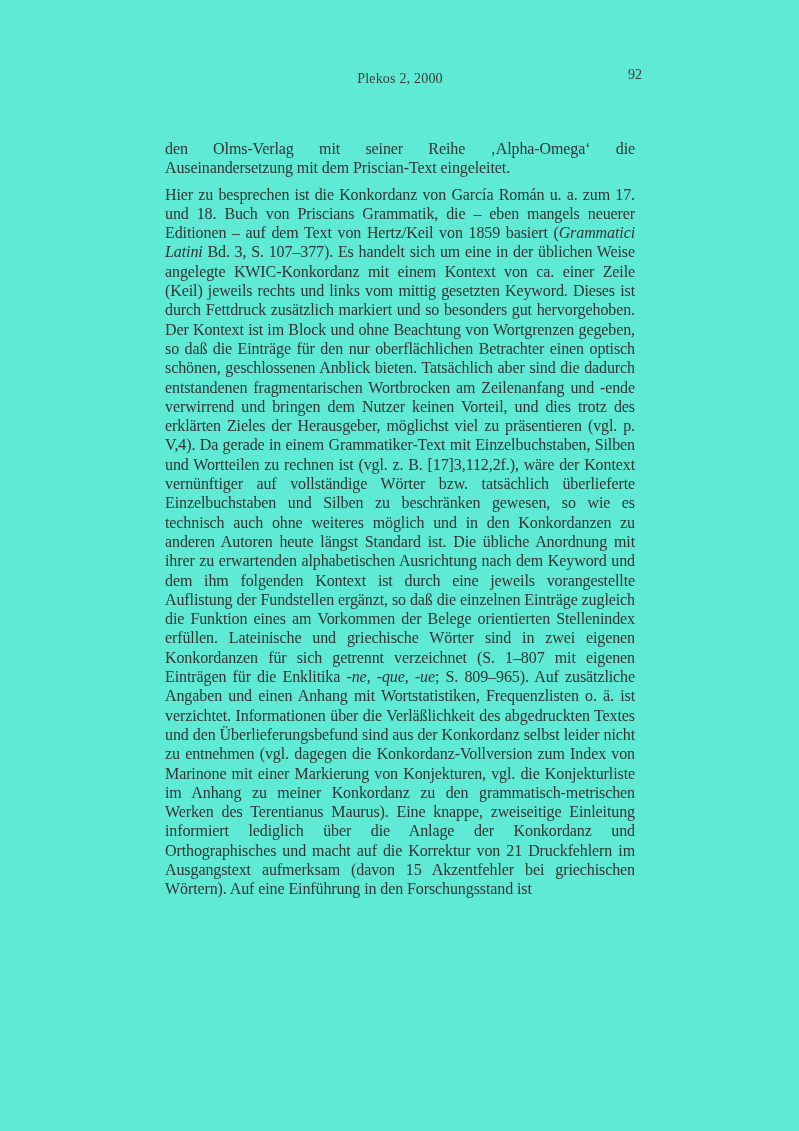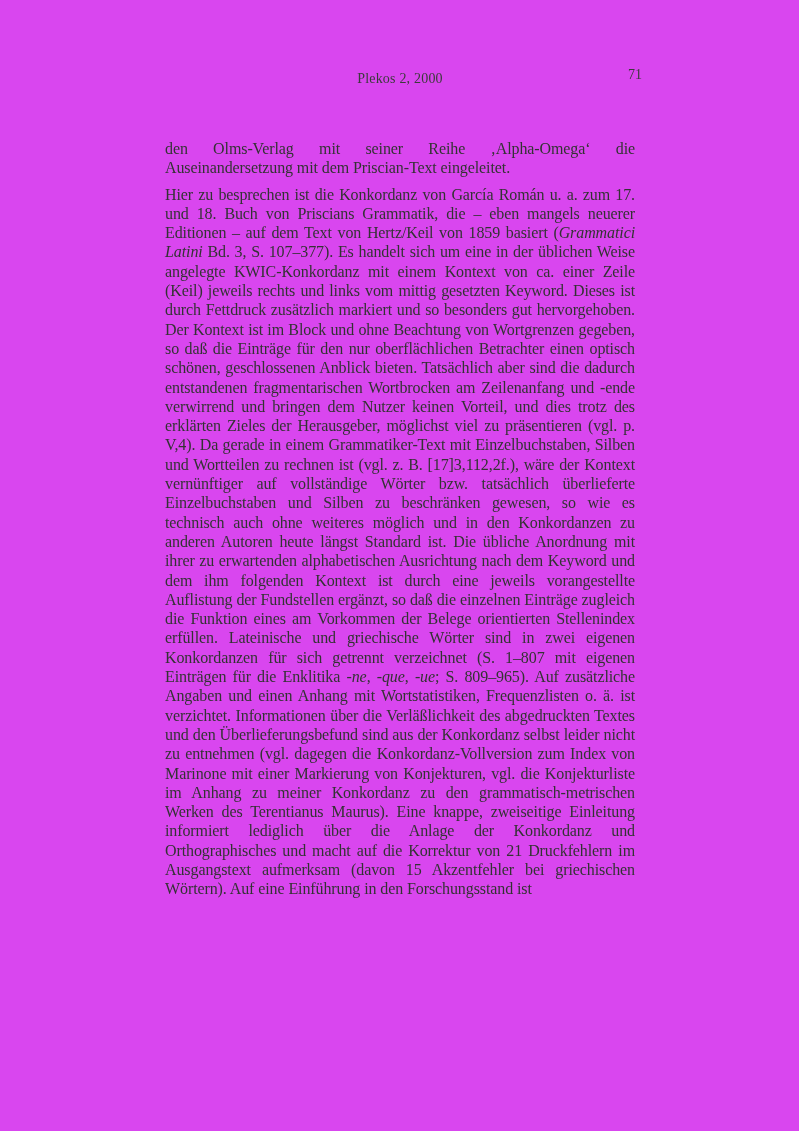--- a/index.html
+++ b/index.html
@@ -4,21 +4,21 @@
 <style>
   html, body {
     margin: 0;
     padding: 0;
     background: #ffffff;
   }
   .page {
     position: relative;
     width: 799px;
     height: 1131px;
-    background: #d946ef;
+    background: #5eead4;
     font-family: "Liberation Serif", "DejaVu Serif", serif;
     color: #343434;
     overflow: hidden;
   }
   .page-header {
     position: absolute;
     top: 71px;
     left: 165px;
     width: 470px;
     height: 20px;
@@ -54,21 +54,21 @@
   .para i {
   }
 </style>
 </head>
 <body>
 
 <div class="page">
 
   <header class="page-header">
     <span class="journal-title">Plekos 2, 2000</span>
-    <span class="page-number">71</span>
+    <span class="page-number">92</span>
   </header>
 
   <main class="page-body">
     <p class="para">den Olms-Verlag mit seiner Reihe ‚Alpha-Omega‘ die Auseinandersetzung mit dem Priscian-Text eingeleitet.</p>
 
     <p class="para"><span>Hier zu besprechen ist die Konkordanz von García Román u. a. zum 17. und 18. Buch von Priscians Grammatik, die – eben mangels neuerer Editionen – auf dem Text von Hertz/Keil von 1859 basiert (</span><i>Grammatici Latini</i><span> Bd. 3, S. 107–377). Es handelt sich um eine in der üblichen Weise angelegte KWIC-Konkordanz mit einem Kontext von ca. einer Zeile (Keil) jeweils rechts und links vom mittig gesetzten Keyword. Dieses ist durch Fettdruck zusätzlich markiert und so besonders gut hervorgehoben. Der Kontext ist im Block und ohne Beachtung von Wortgrenzen gegeben, so daß die Einträge für den nur oberflächlichen Betrachter einen optisch schönen, geschlossenen Anblick bieten. Tatsächlich aber sind die dadurch entstandenen fragmentarischen Wortbrocken am Zeilenanfang und -ende verwirrend und bringen dem Nutzer keinen Vorteil, und dies trotz des erklärten Zieles der Herausgeber, möglichst viel zu präsentieren (vgl. p. V,4). Da gerade in einem Grammatiker-Text mit Einzelbuchstaben, Silben und Wortteilen zu rechnen ist (vgl. z. B. [17]3,112,2f.), wäre der Kontext vernünftiger auf vollständige Wörter bzw. tatsächlich überlieferte Einzelbuchstaben und Silben zu beschränken gewesen, so wie es technisch auch ohne weiteres möglich und in den Konkordanzen zu anderen Autoren heute längst Standard ist. Die übliche Anordnung mit ihrer zu erwartenden alphabetischen Ausrichtung nach dem Keyword und dem ihm folgenden Kontext ist durch eine jeweils vorangestellte Auflistung der Fundstellen ergänzt, so daß die einzelnen Einträge zugleich die Funktion eines am Vorkommen der Belege orientierten Stellenindex erfüllen. Lateinische und griechische Wörter sind in zwei eigenen Konkordanzen für sich getrennt verzeichnet (S. 1–807 mit eigenen Einträgen für die Enklitika </span><i>-ne</i><span>, </span><i>-que</i><span>, </span><i>-ue</i><span>; S. 809–965). Auf zusätzliche Angaben und einen Anhang mit Wortstatistiken, Frequenzlisten o. ä. ist verzichtet. Informationen über die Verläßlichkeit des abgedruckten Textes und den Überlieferungsbefund sind aus der Konkordanz selbst leider nicht zu entnehmen (vgl. dagegen die Konkordanz-Vollversion zum Index von Marinone mit einer Markierung von Konjekturen, vgl. die Konjekturliste im Anhang zu meiner Konkordanz zu den grammatisch-metrischen Werken des Terentianus Maurus). Eine knappe, zweiseitige Einleitung informiert lediglich über die Anlage der Konkordanz und Orthographisches und macht auf die Korrektur von 21 Druckfehlern im Ausgangstext aufmerksam (davon 15 Akzentfehler bei griechischen Wörtern). Auf eine Einführung in den Forschungsstand ist</span></p>
   </main>
 
 </div>
 

